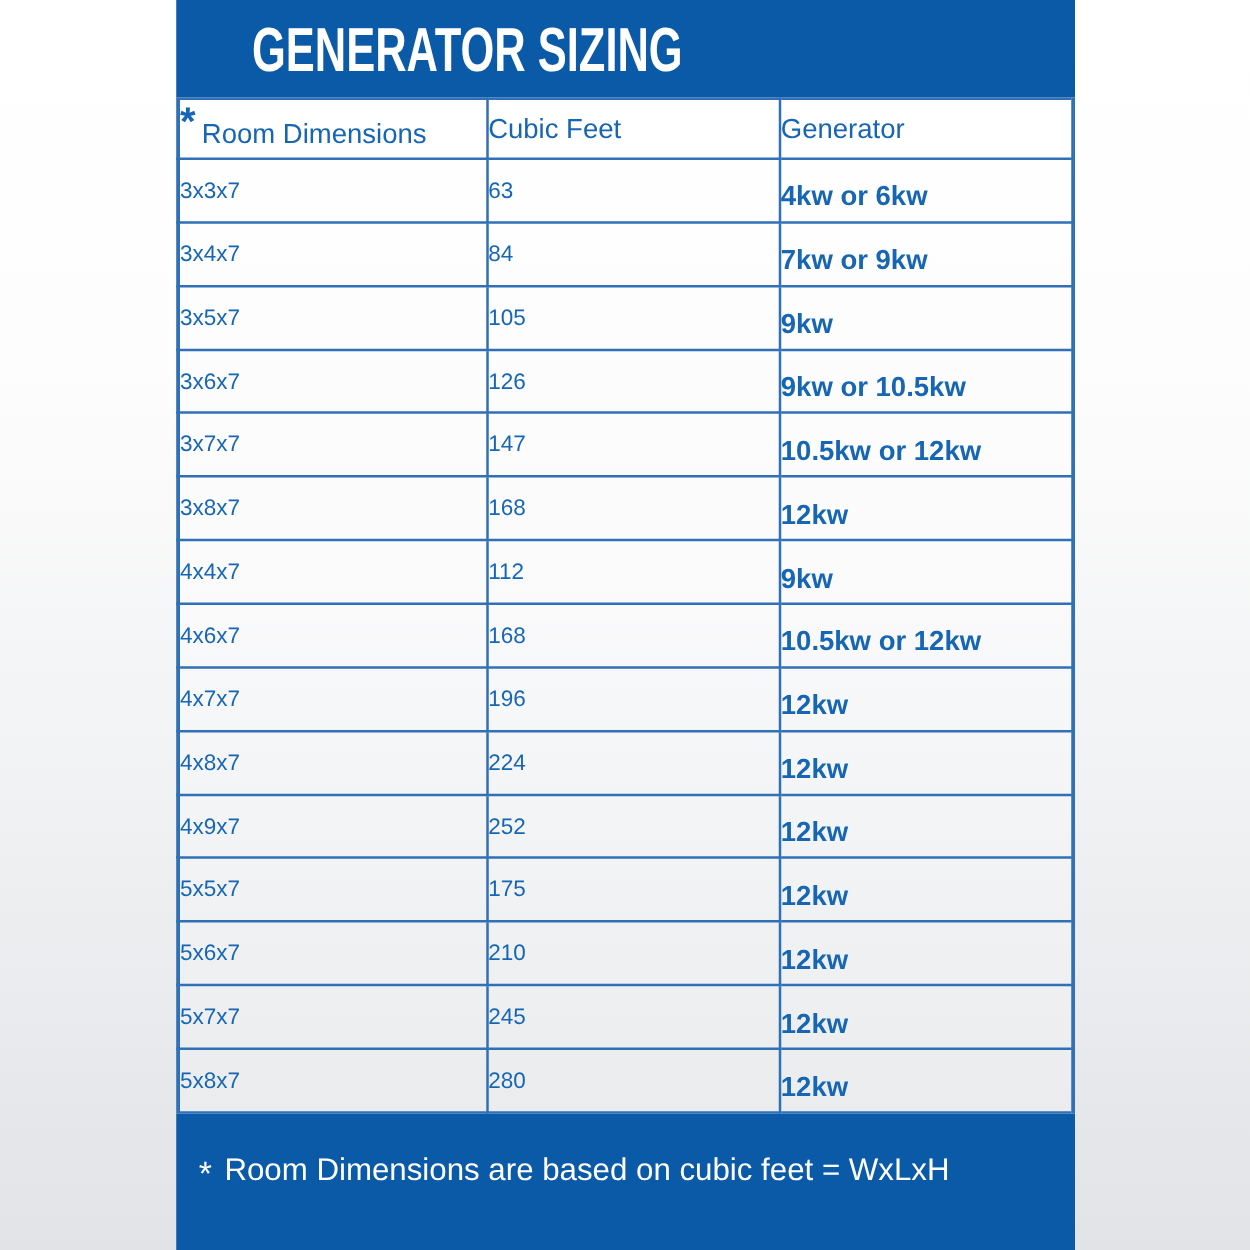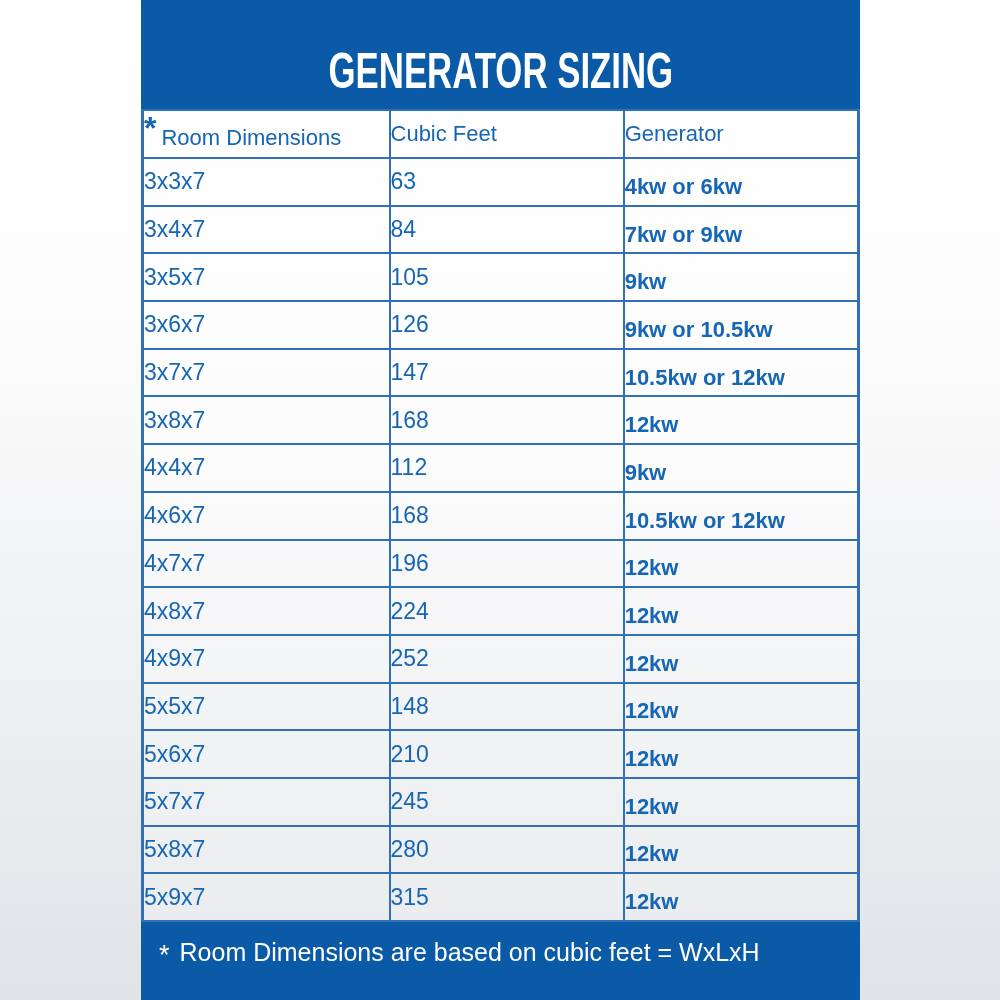--- a/index.html
+++ b/index.html
@@ -14,42 +14,42 @@
     background:linear-gradient(180deg,#ffffff 0%,#fdfdfd 30%,#f0f1f3 65%,#e1e3e6 100%);
     position:relative; overflow:hidden;
   }
   .panel{
     position:absolute; left:141px; top:0; width:719px; height:1000px;
     background:var(--panel-blue);
     display:flex; flex-direction:column;
   }
   .banner{
     height:78px; flex:0 0 78px;
-    display:flex; align-items:center; justify-content:center;margin-top:31px;
+    display:flex; align-items:center; 
   }
   .title{
     color:#ffffff; font-weight:bold; font-size:47px; line-height:1;
     letter-spacing:0px; white-space:nowrap;
     transform:scale(0.74,1.06); transform-origin:center;
   }
   table{
     width:100%; flex:0 0 813px; height:813px;
     border-collapse:collapse; table-layout:fixed;
     background:linear-gradient(180deg,#ffffff 0%,#fbfbfc 45%,#eaecee 100%);
     border-left:3px solid var(--grid-blue);
     border-right:3px solid var(--grid-blue);
   }
   th,td{
     border:2px solid var(--grid-blue);
     text-align:left; vertical-align:middle;
     color:var(--text-blue);
   }
   col.c1{ width:34.5%; } col.c2{ width:32.7%; } col.c3{ width:32.8%; }
   thead th{ height:48px; font-size:22px; font-weight:normal; }
-  tbody td{ height:45px; font-size:23px; }
+  tbody td{ height:45px; font-size:18px; }
   tbody td:nth-child(3){ font-size:22px;font-weight:bold; }
   tbody td:nth-child(3) span{ position:relative; top:5px; display:inline-block; }
   .h-ast{
     font-size:32px; font-weight:bold; display:inline-block;
     position:relative; top:-6px; margin-right:5px;
   }
   .footer{
     flex:1 1 auto;
     display:flex; align-items:center;
     padding-left:18px; padding-bottom:18px;
@@ -133,43 +133,38 @@
           <td><span>224</span></td>
           <td><span>12kw</span></td>
         </tr>
         <tr>
           <td><span>4x9x7</span></td>
           <td><span>252</span></td>
           <td><span>12kw</span></td>
         </tr>
         <tr>
           <td><span>5x5x7</span></td>
-          <td><span>148</span></td>
+          <td><span>175</span></td>
           <td><span>12kw</span></td>
         </tr>
         <tr>
           <td><span>5x6x7</span></td>
           <td><span>210</span></td>
           <td><span>12kw</span></td>
         </tr>
         <tr>
           <td><span>5x7x7</span></td>
           <td><span>245</span></td>
           <td><span>12kw</span></td>
         </tr>
         <tr>
           <td><span>5x8x7</span></td>
           <td><span>280</span></td>
           <td><span>12kw</span></td>
         </tr>
-        <tr>
-          <td><span>5x9x7</span></td>
-          <td><span>315</span></td>
-          <td><span>12kw</span></td>
-        </tr>
       </tbody>
   </table>
 
   <div class="footer">
     <span class="f-ast">*</span>
       <span>Room Dimensions are based on cubic feet = WxLxH</span>
   </div>
 
 </div>
 

